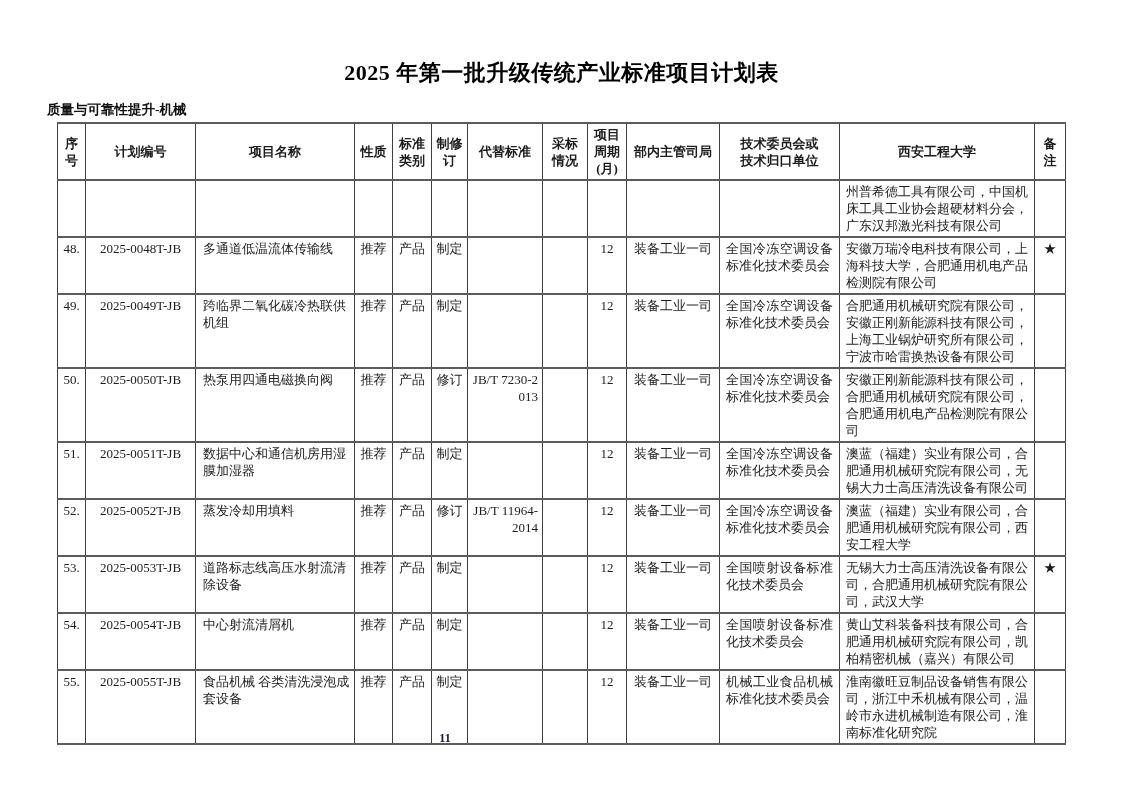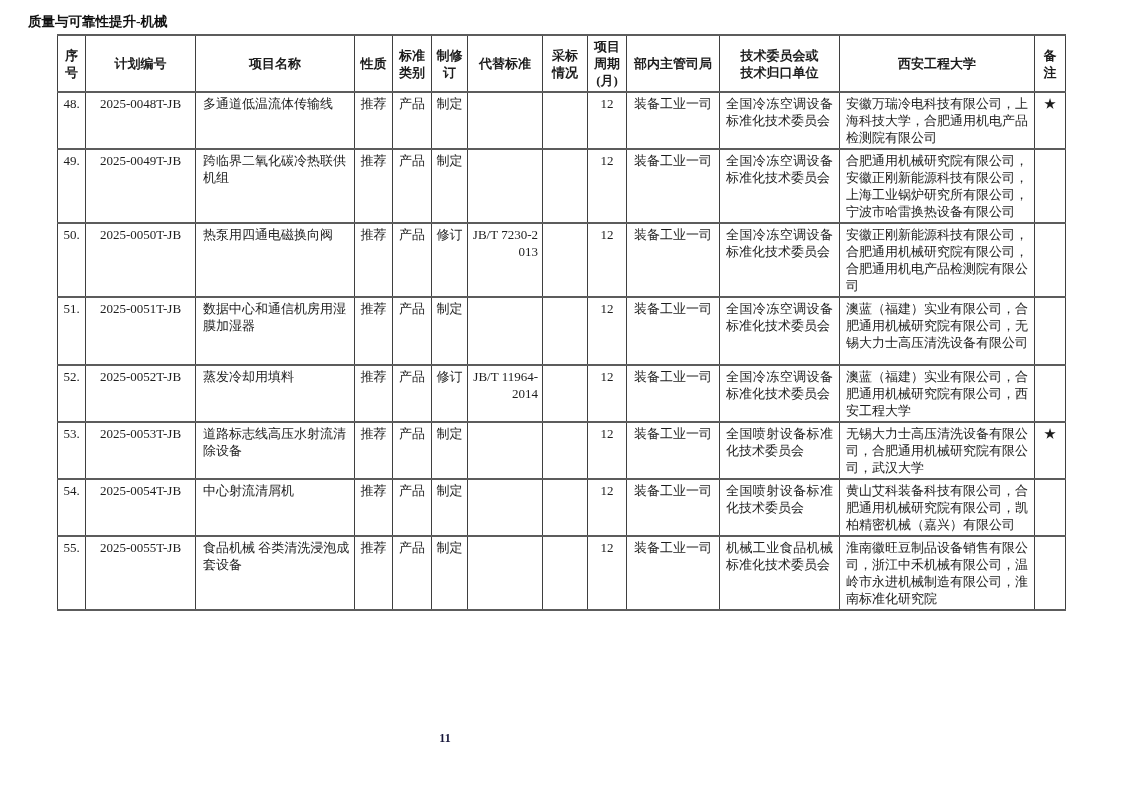--- a/index.html
+++ b/index.html
@@ -10,21 +10,21 @@
     position:relative;
   }
   .page{width:1123px;height:794px;position:relative;overflow:hidden;}
   .doc-title{
     margin:0;padding-top:58px;
     text-align:center;
     font-size:22px;font-weight:bold;color:#000;
     letter-spacing:0.5px;
   }
   .section-label{
-    margin:13px 0 3px 28px;
+    margin:13px 0 3px 47px;
     font-size:13.5px;font-weight:600;color:#111;
   }
   table.plan-table{
     border-collapse:collapse;
     table-layout:fixed;
     margin-left:57px;
     width:1009px;
   }
   .plan-table th,.plan-table td{
     border-left:1px solid #3f3f3f;
@@ -75,20 +75,21 @@
     text-align:center;
     font-size:12px;font-weight:600;color:#16163a;
     font-family:"Liberation Serif","DejaVu Serif",serif;
   }
 </style>
 </head>
 <body>
 
 <div class="page">
 
+  <h1 class="doc-title">2025 年第一批升级传统产业标准项目计划表</h1>
 
   <div class="section-label">质量与可靠性提升-机械</div>
 
   <table class="plan-table">
     <colgroup>
       <col class="w0">
         <col class="w1">
         <col class="w2">
         <col class="w3">
         <col class="w4">
@@ -121,20 +122,35 @@
         <th>部内主管司局</th>
         <th>技术委员会或
 技术归口单位</th>
         <th>西安工程大学</th>
         <th>备
 注</th>
       </tr>
     </thead>
     <tbody>
         <tr>
+          <td class="c0"></td>
+          <td class="c1"></td>
+          <td class="c2"></td>
+          <td class="c3"></td>
+          <td class="c4"></td>
+          <td class="c5"></td>
+          <td class="c6"></td>
+          <td class="c7"></td>
+          <td class="c8"></td>
+          <td class="c9"></td>
+          <td class="c10"></td>
+          <td class="c11">州普希德工具有限公司，中国机床工具工业协会超硬材料分会，广东汉邦激光科技有限公司</td>
+          <td class="c12"></td>
+        </tr>
+        <tr>
           <td class="c0">48.</td>
           <td class="c1">2025-0048T-JB</td>
           <td class="c2">多通道低温流体传输线</td>
           <td class="c3">推荐</td>
           <td class="c4">产品</td>
           <td class="c5">制定</td>
           <td class="c6"></td>
           <td class="c7"></td>
           <td class="c8">12</td>
           <td class="c9">装备工业一司</td>

